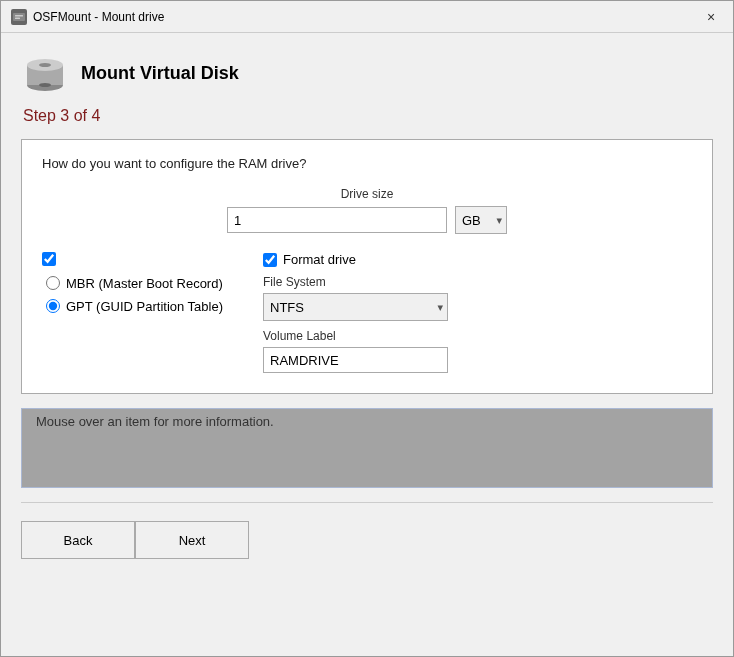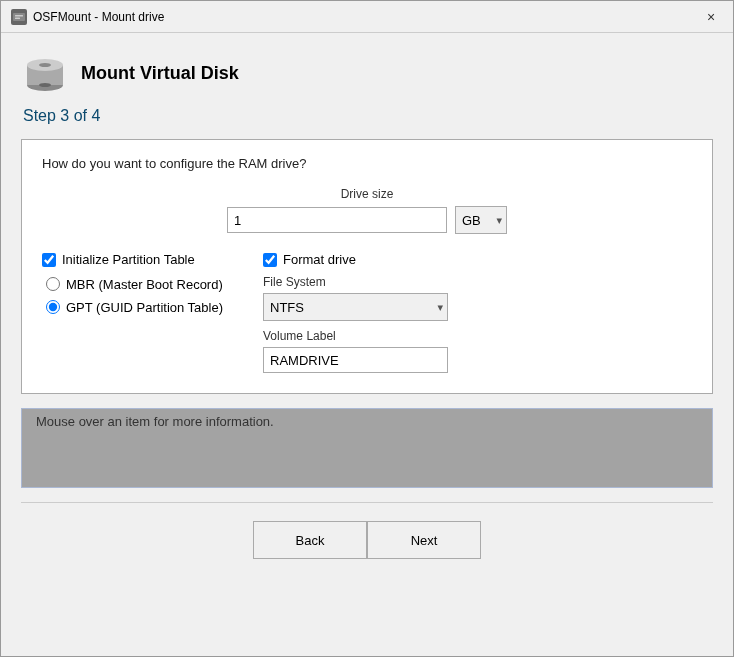--- a/index.html
+++ b/index.html
@@ -77,21 +77,21 @@
       align-items: center;
       justify-content: center;
     }
     .header-title {
       font-size: 18px;
       font-weight: bold;
       color: #000;
     }
     .step-label {
       font-size: 16px;
-      color: #0c4a6e;
+      color: #7f1d1d;
       margin-bottom: 14px;
       margin-left: 2px;
     }
     .group-box {
       border: 1px solid #aaa;
       padding: 16px 20px 20px 20px;
       margin-bottom: 14px;
       background: #fff;
     }
     .group-question {
@@ -203,21 +203,21 @@
       background: #a3a3a3;
       border: 1px solid #aab8d4;
       padding: 5px 14px;
       font-size: 13px;
       color: #333;
       margin-bottom: 14px;
       min-height: 80px;
     }
     .footer {
       display: flex;
-      justify-content: center;
+      justify-content: flex-start;
       align-items: center;
       padding: 4px 0;
     }
     .btn {
       width: 114px;
       height: 38px;
       font-size: 13px;
       cursor: pointer;
       background: #f0f0f0;
       border: 1px solid #aaa;
@@ -292,21 +292,20 @@
             </select>
           </div>
         </div>
       </div>
 
       <div class="options-row" style="margin-top: 18px;">
 
         <div class="left-options">
           <label class="checkbox-label">
             <input type="checkbox" checked="" style="">
-            <span>Initialize Partition Table</span>
           </label>
           <div class="radio-group">
             <label class="radio-label">
               <input type="radio" name="partition" style="">
               <span>MBR (Master Boot Record)</span>
             </label>
             <label class="radio-label">
               <input type="radio" name="partition" checked="" style="">
               <span>GPT (GUID Partition Table)</span>
             </label>

